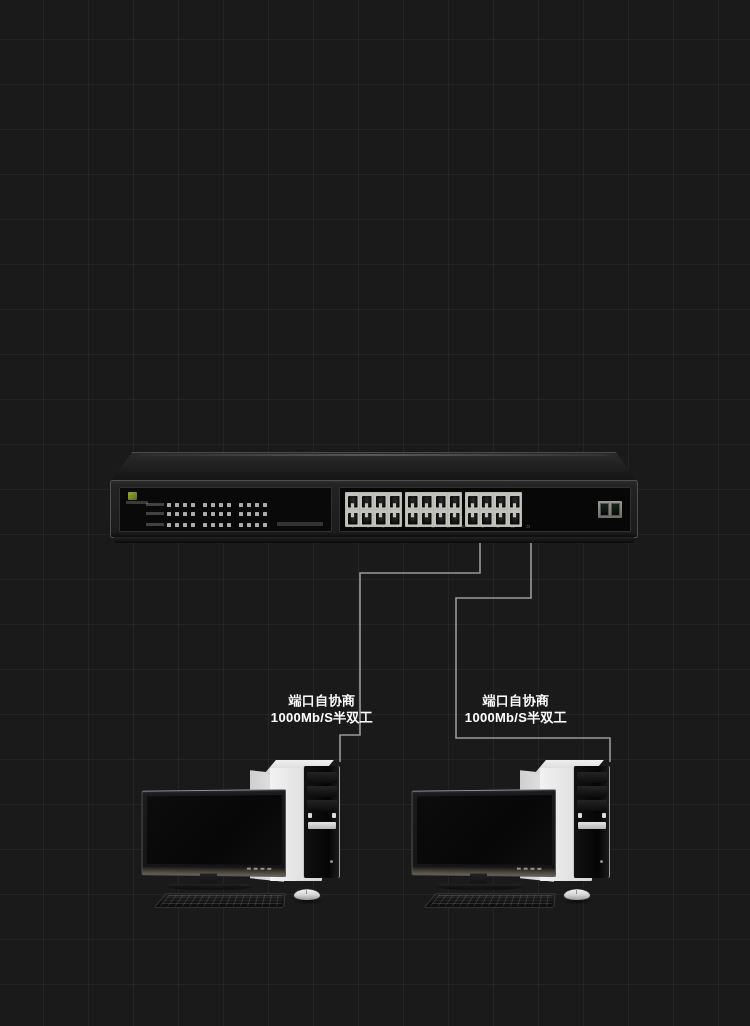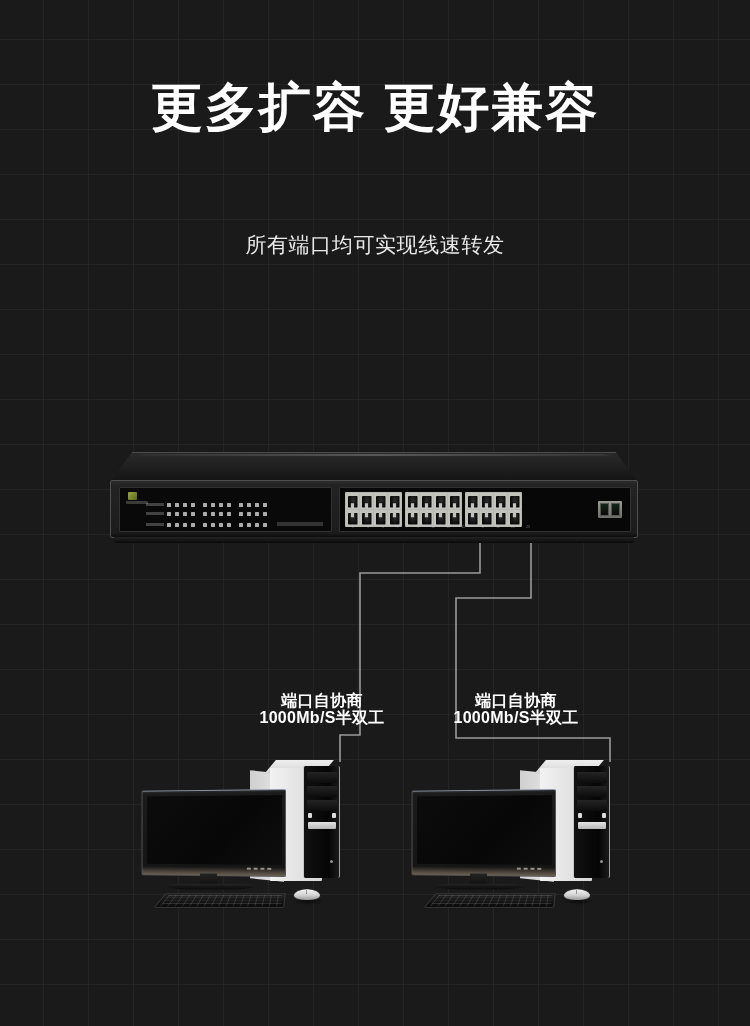--- a/index.html
+++ b/index.html
@@ -206,21 +206,21 @@
   }
 
   
   #wires { position: absolute; left: 0; top: 0; width: 750px; height: 1026px; pointer-events: none; }
 
   
   .callout {
     position: absolute;
     text-align: center;
     color: #ffffff;
-    font-size: 16px;
+    font-size: 13px;
     font-weight: bold;
     line-height: 17px;
     letter-spacing: 0.3px;
     white-space: nowrap;
   }
   #callout-left  { left: 258px; top: 692px; width: 128px; }
   #callout-right { left: 452px; top: 692px; width: 128px; }
 
   
   .pc { position: absolute; width: 230px; height: 160px; }
@@ -349,24 +349,22 @@
     width: 32px; height: 8px;
     background: radial-gradient(ellipse, rgba(0,0,0,0.55) 0%, rgba(0,0,0,0) 72%);
     border-radius: 50%;
   }
 </style>
 </head>
 <body>
 
 <div id="page">
 
-  <div class="headline">更多扩容 更好兼容</div>
 
   <div class="subtitle">
-    <div>所有端口均可实现线速转发</div>
   </div>
 
   <svg id="wires" viewBox="0 0 750 1026">
 
     <path d="M480,535 L480,573 L360,573 L360,735 L340,735 L340,762" fill="none" stroke="#9a9a9a" stroke-width="1.6" stroke-linejoin="miter"></path>
 
     <path d="M531,535 L531,598 L456,598 L456,738 L610,738 L610,762" fill="none" stroke="#9a9a9a" stroke-width="1.6" stroke-linejoin="miter"></path>
     <circle cx="480" cy="532" r="6.5" fill="#a8a8a8"></circle>
     <circle cx="531" cy="532" r="6.5" fill="#a8a8a8"></circle>
   </svg>

